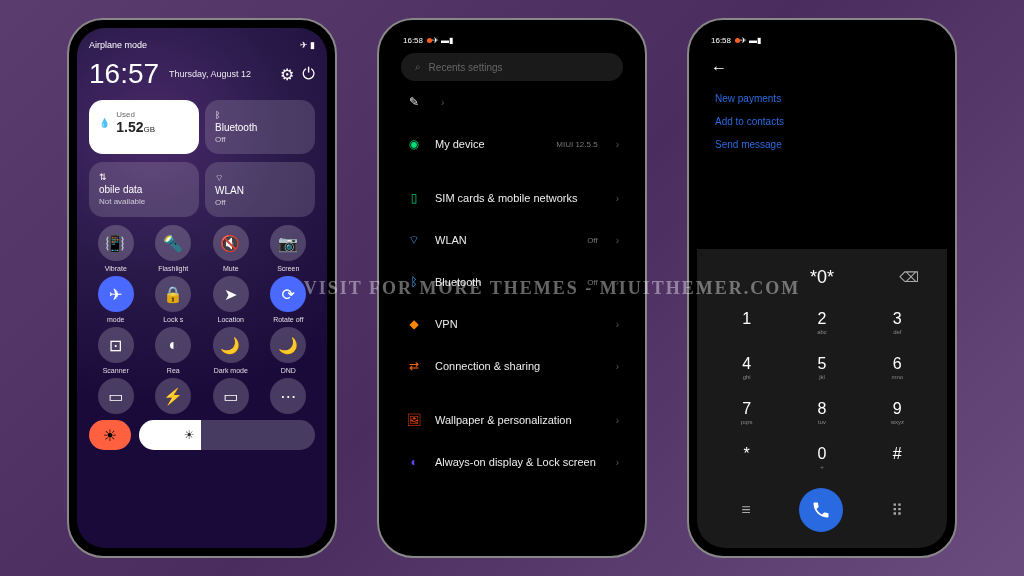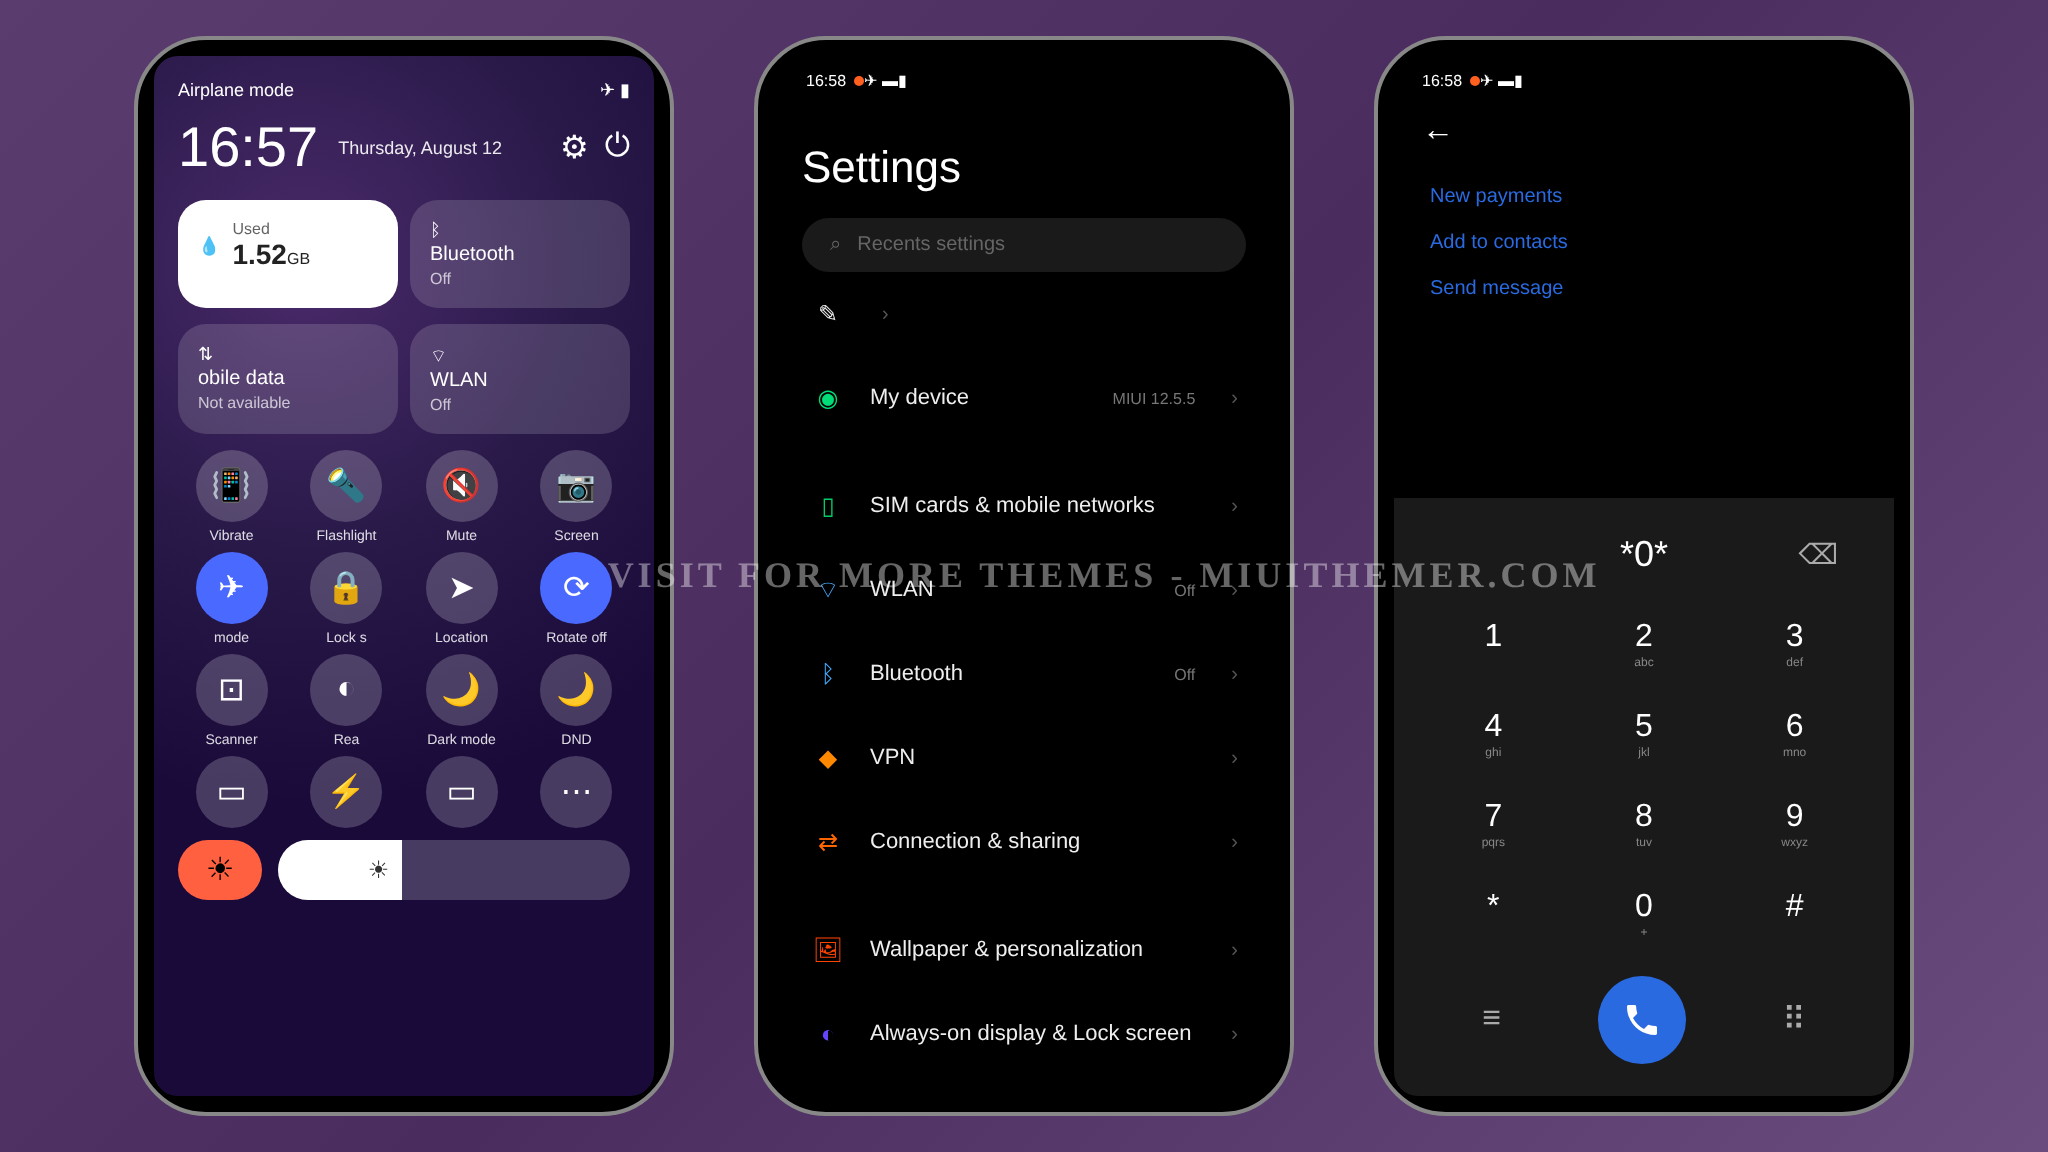--- a/index.html
+++ b/index.html
@@ -7,21 +7,21 @@
   width: 1024px; height: 576px;
   background: linear-gradient(135deg, #5a3d6e 0%, #4a2d5e 50%, #6a4d7e 100%);
   display: flex; align-items: center; justify-content: center; gap: 40px;
   position: relative;
 }
 .phone {
   width: 270px; height: 540px; background: #000; border-radius: 36px;
   padding: 8px; border: 2px solid #888; position: relative;
 }
 .screen {
-  width: 100%; height: 100%; background: #a21caf; border-radius: 12px;
+  width: 100%; height: 100%; background: #a21caf; border-radius: 28px;
   overflow: hidden; position: relative;
 }
 
 .cc-bg {
   width: 100%; height: 100%;
   background: radial-gradient(circle at 30% 20%, #4a2a6a 0%, #2a1a4a 30%, #1a0a3a 60%),
               radial-gradient(circle at 80% 40%, #e03050 0%, transparent 30%),
               radial-gradient(circle at 20% 70%, #2050e0 0%, transparent 40%);
   padding: 12px;
 }
@@ -229,21 +229,20 @@
   </div>
 </div>
 
 <div class="phone">
   <div class="screen">
     <div class="settings">
       <div class="sb">
         <span><span>16:58</span><span class="orange-dot"></span></span>
         <span>✈ ▬▮</span>
       </div>
-      <div class="s-title">Settings</div>
       <div class="search">
         <span>⌕</span>
         <span>Recents settings</span>
       </div>
       <div class="s-item">
         <div class="s-icon">✎</div>
         <span class="s-chev">›</span>
       </div>
       <div class="s-item">
         <div class="s-icon" style="color:#0d7">◉</div>

